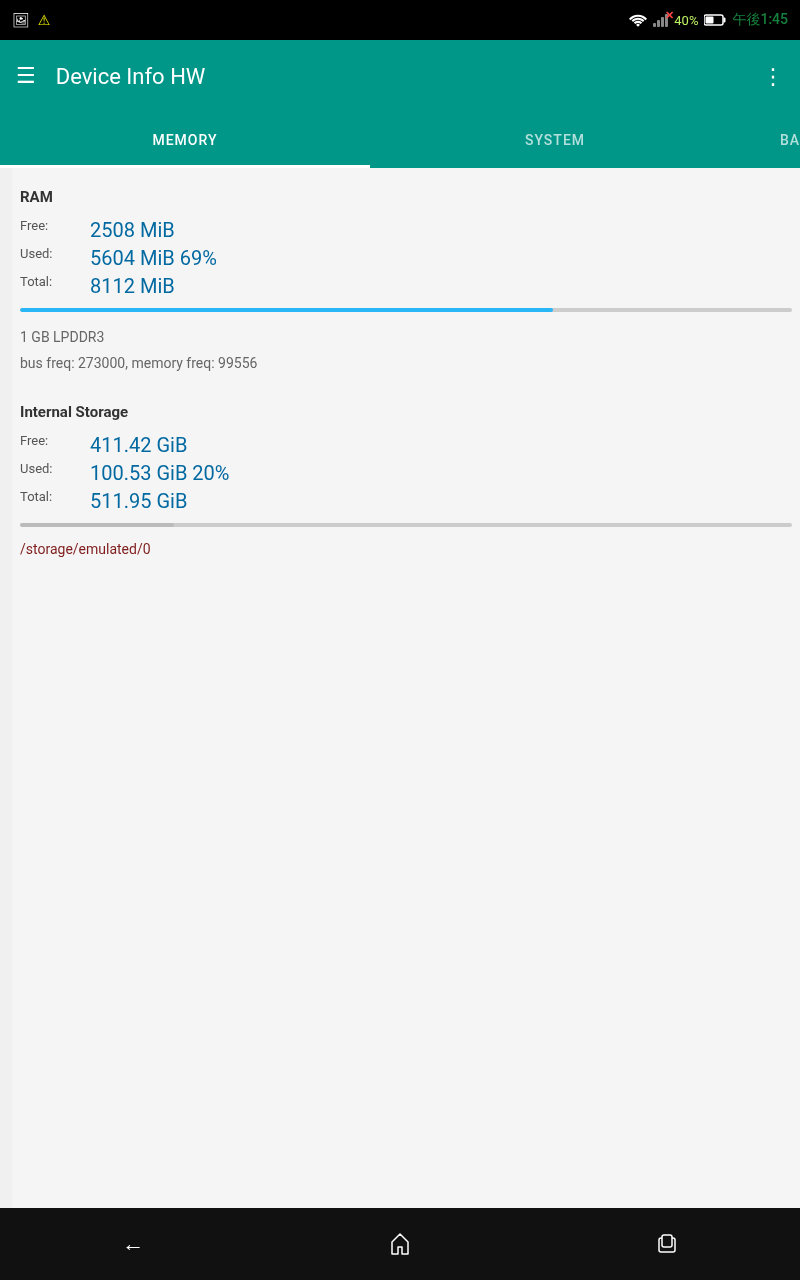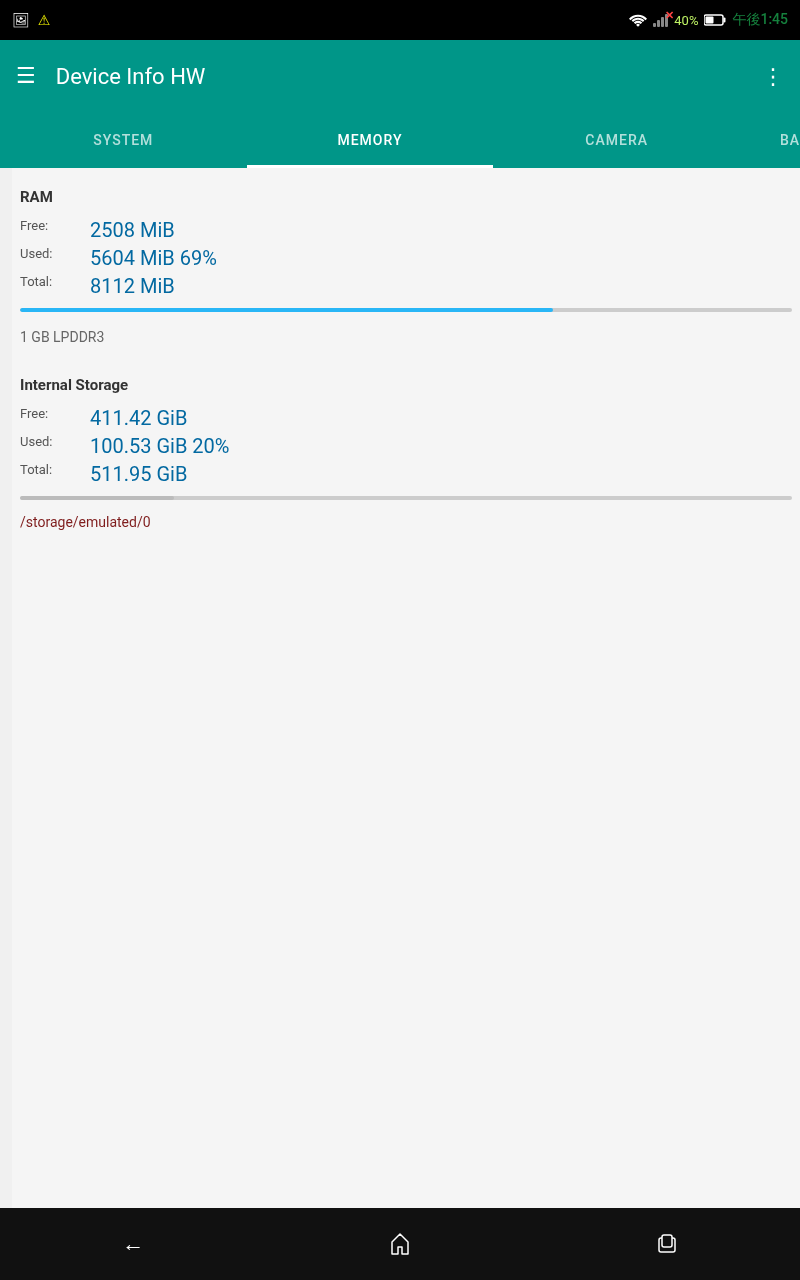--- a/index.html
+++ b/index.html
@@ -259,29 +259,26 @@
   </div>
 </div>
 
 <div class="app-bar">
   <span class="hamburger-icon">☰</span>
   <span class="app-title">Device Info HW</span>
   <span class="overflow-icon">⋮</span>
 </div>
 
 <div class="tab-bar">
+  <div class="tab-item active">
+    <span>MEMORY</span>
+  </div>
   <div class="tab-item">
     <span>SYSTEM</span>
   </div>
-  <div class="tab-item active">
-    <span>MEMORY</span>
-  </div>
-  <div class="tab-item">
-    <span>CAMERA</span>
-  </div>
   <div class="tab-item-partial">
     <span>BA</span>
   </div>
 </div>
 
 <div class="content">
 
   <div>
     <div class="section-title">RAM</div>
 
@@ -296,20 +293,21 @@
     <div class="stat-row">
       <span class="stat-label">Total:</span>
       <span class="stat-value">8112 MiB</span>
     </div>
 
     <div class="progress-container">
       <div class="progress-fill" style="width: 69%;"></div>
     </div>
 
     <div class="detail-text">1 GB LPDDR3</div>
+    <div class="detail-text">bus freq: 273000, memory freq: 99556</div>
   </div>
 
   <div class="section-divider"></div>
 
   <div>
     <div class="section-title">Internal Storage</div>
 
     <div class="stat-row">
       <span class="stat-label">Free:</span>
       <span class="stat-value">411.42 GiB</span>

